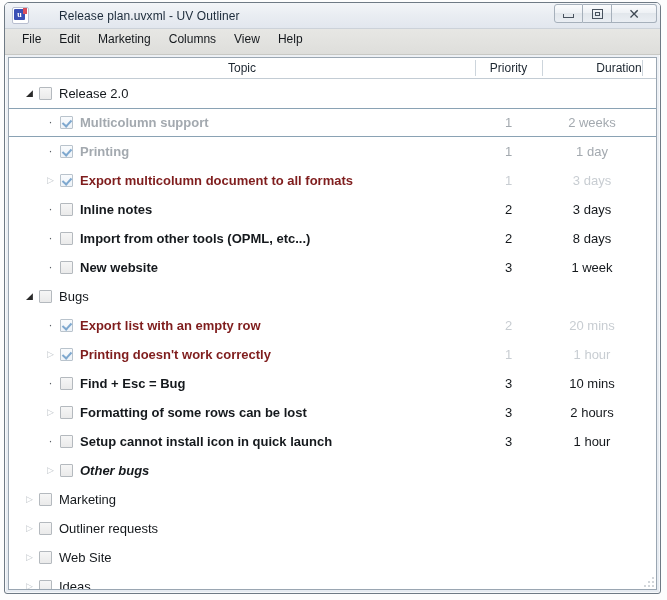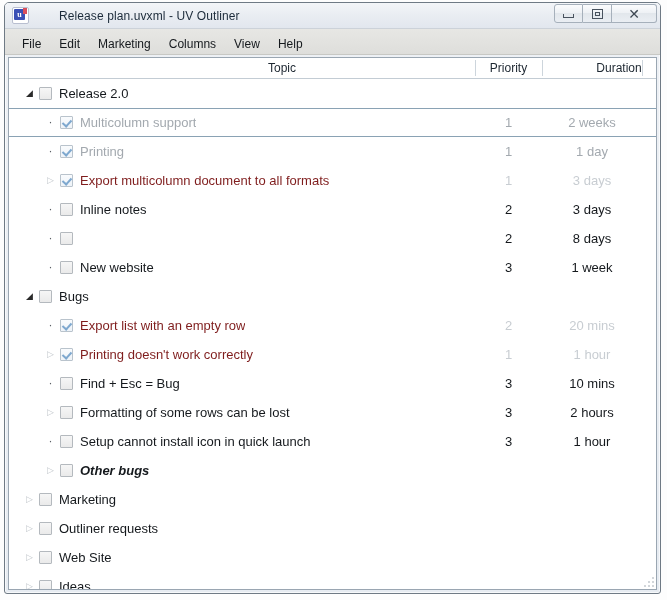--- a/index.html
+++ b/index.html
@@ -134,21 +134,21 @@
     font-family: "DejaVu Sans", sans-serif;
   }
 
   
   .menubar {
     flex: 0 0 25px;
     height: 25px;
     background: linear-gradient(to bottom, #e7e7e4 0%, #dedeDB 100%);
     border-bottom: 1px solid #c8c8c4;
     display: flex;
-    align-items: flex-end;
+    align-items: flex-start;
     padding-left: 8px;
   }
   .menu-item {
     font-size: 12px;
     color: #15191d;
     padding: 3px 9px;
     cursor: default;
     white-space: nowrap;
     border-radius: 2px;
   }
@@ -253,20 +253,21 @@
     border-width: 0 2px 2px 0;
     transform: rotate(42deg);
   }
 
   .topic {
     font-size: 13px;
     color: #15191d;
     white-space: nowrap;
     overflow: hidden;
     text-overflow: ellipsis;
+    font-weight: bold;
   }
   .row.group .topic { font-weight: normal; }
   .row.done .topic { color: #a3a9af; }
   .row.done-faded .topic { color: #7f1d1d; }
   .row.italic .topic { font-style: italic; font-weight: bold; }
 
   .cell-priority,
   .cell-duration {
     position: absolute;
     top: 0;
@@ -328,21 +329,21 @@
     <div class="menu-item">Edit</div>
     <div class="menu-item">Marketing</div>
     <div class="menu-item">Columns</div>
     <div class="menu-item">View</div>
     <div class="menu-item">Help</div>
   </div>
 
   <div class="pane">
 
     <div class="col-header">
-      <div class="hcell" style="left:0; width:466px;padding-left:40px;">Topic</div>
+      <div class="hcell" style="left:0; width:466px;">Topic</div>
       <div class="divider" style="left:466px;"></div>
       <div class="hcell" style="left:466px; width:67px;">Priority</div>
       <div class="divider" style="left:533px;"></div>
       <div class="hcell" style="left:560px; width:100px;">Duration</div>
       <div class="divider" style="left:633px;"></div>
     </div>
 
     <div class="rows" id="rows-container">
         <div class="row group" style="padding-left: 14px;">
           <span class="twisty">◢</span>
@@ -375,20 +376,21 @@
         <div class="row" style="padding-left: 35px;">
           <span class="twisty bullet">·</span>
           <span class="chk"></span>
           <span class="topic">Inline notes</span>
           <span class="cell-priority">2</span>
           <span class="cell-duration">3 days</span>
         </div>
         <div class="row" style="padding-left: 35px;">
           <span class="twisty bullet">·</span>
           <span class="chk"></span>
+          <span class="topic">Import from other tools (OPML, etc...)</span>
           <span class="cell-priority">2</span>
           <span class="cell-duration">8 days</span>
         </div>
         <div class="row" style="padding-left: 35px;">
           <span class="twisty bullet">·</span>
           <span class="chk"></span>
           <span class="topic">New website</span>
           <span class="cell-priority">3</span>
           <span class="cell-duration">1 week</span>
         </div>

